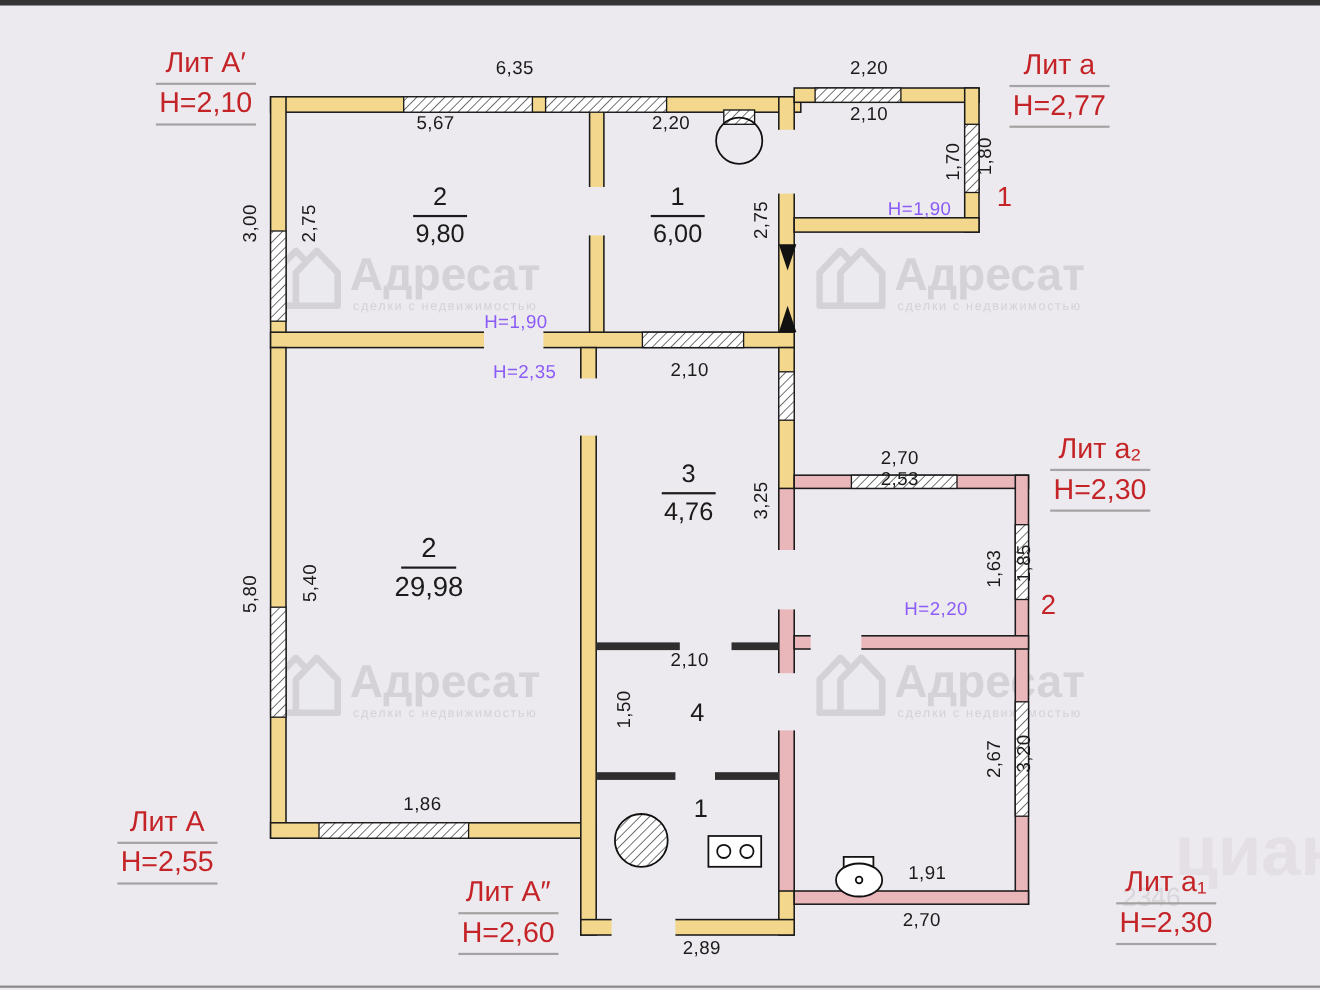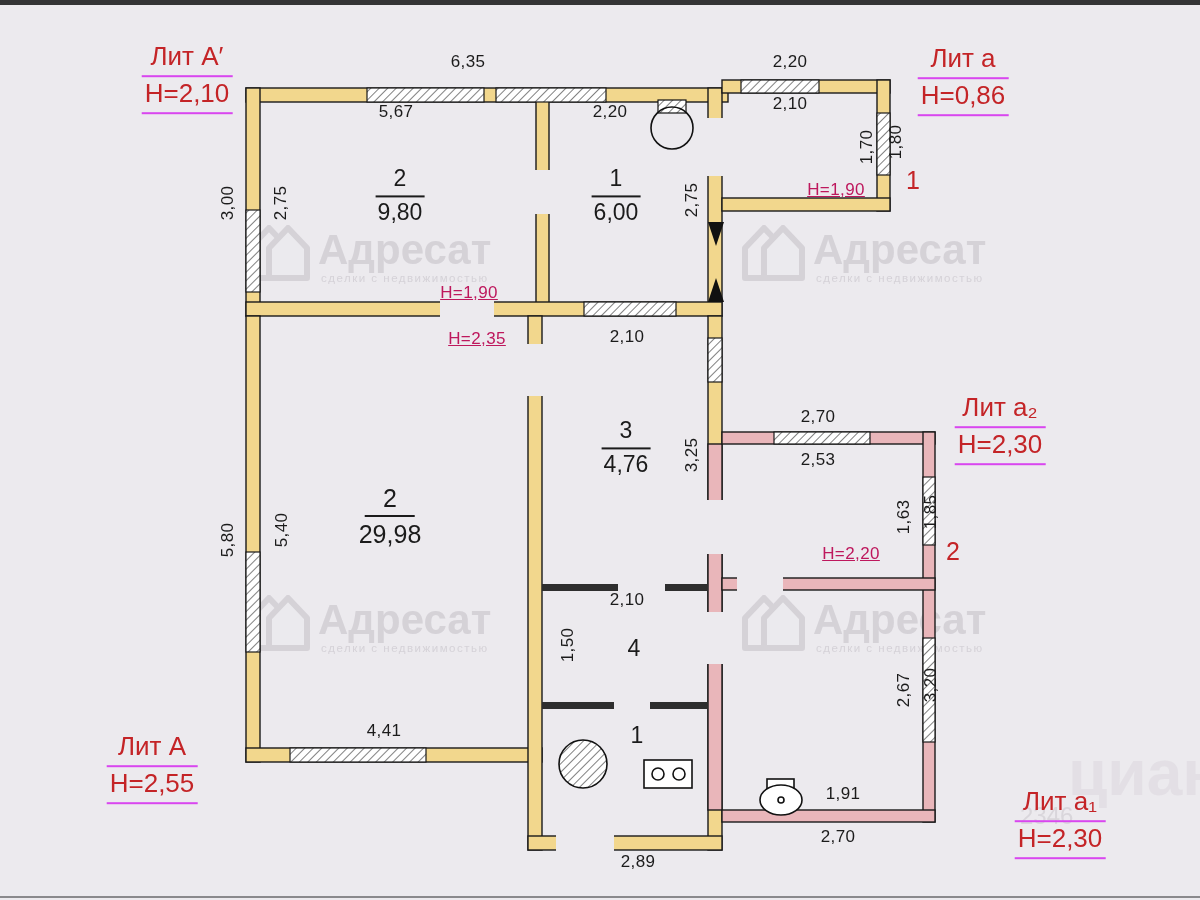--- a/index.html
+++ b/index.html
@@ -4,24 +4,24 @@
 <style>
   html,body{margin:0;padding:0;}
   #stage{position:relative;width:1200px;height:900px;background:#eceaee;overflow:hidden;
          font-family:"Liberation Sans",sans-serif;}
   .edge-top{position:absolute;left:0;top:0;width:1200px;height:5px;background:#141414;opacity:.85;}
   .edge-bottom{position:absolute;left:0;top:896px;width:1200px;height:2px;background:#141414;opacity:.45;}
   svg{position:absolute;left:0;top:0;}
   .label{position:absolute;transform:translate(-50%,-50%);color:#1b1b1b;white-space:nowrap;z-index:5;}
   .dim{font-size:17px;letter-spacing:.4px;}
   .dim.v{transform:translate(-50%,-50%) rotate(-90deg);}
-  .blue{color:#be185d;text-decoration:underline;}
+  .blue{color:#8b5cf6;}
   .red{color:#c42427;}
   .red-label{color:#c42427;font-size:26px;text-align:center;line-height:1.3;z-index:6;}
-  .red-label .line{border-bottom:2px solid #d946ef;padding:0 3px 1px;}
+  .red-label .line{border-bottom:2px solid #a3a3a3;padding:0 3px 1px;}
   .room-label{text-align:center;font-size:23px;line-height:1.2;}
   .room-label .room-num{display:inline-block;border-bottom:2px solid #1b1b1b;padding:0 18px 2px;}
   .room-label .room-area{padding-top:2px;}
   .room-label.big{font-size:25px;}
   .num{font-size:23px;}
   .num.red{font-size:25px;}
 </style>
 </head>
 <body>
 
@@ -126,29 +126,33 @@
       <circle cx="781" cy="800" r="3"></circle>
     </g>
   </svg>
 
   <div class="label red-label" style="left:187px;top:77px">
     <div class="line">Лит А′</div>
     <div class="line">H=2,10</div>
   </div>
   <div class="label red-label" style="left:963px;top:79px">
     <div class="line">Лит а</div>
-    <div class="line">H=0,86</div>
+    <div class="line">H=2,77</div>
   </div>
   <div class="label red-label" style="left:1000px;top:428px">
     <div class="line">Лит а₂</div>
     <div class="line">H=2,30</div>
   </div>
   <div class="label red-label" style="left:152px;top:767px">
     <div class="line">Лит А</div>
     <div class="line">H=2,55</div>
+  </div>
+  <div class="label red-label" style="left:462px;top:831px">
+    <div class="line">Лит А″</div>
+    <div class="line">H=2,60</div>
   </div>
   <div class="label red-label" style="left:1060px;top:822px">
     <div class="line">Лит а₁</div>
     <div class="line">H=2,30</div>
   </div>
 
   <div class="label room-label" style="left:400px;top:196px">
     <div class="room-num">2</div>
     <div class="room-area">9,80</div>
   </div>
@@ -174,23 +178,23 @@
   <div class="label dim blue" style="left:836px;top:190px">H=1,90</div>
   <div class="label dim blue" style="left:851px;top:554px">H=2,20</div>
 
   <div class="label dim" style="left:468px;top:62px">6,35</div>
   <div class="label dim" style="left:790px;top:62px">2,20</div>
   <div class="label dim" style="left:396px;top:112px">5,67</div>
   <div class="label dim" style="left:610px;top:112px">2,20</div>
   <div class="label dim" style="left:790px;top:104px">2,10</div>
   <div class="label dim" style="left:627px;top:337px">2,10</div>
   <div class="label dim" style="left:818px;top:417px">2,70</div>
-  <div class="label dim" style="left:818px;top:460px">2,53</div>
+  <div class="label dim" style="left:818px;top:436px">2,53</div>
   <div class="label dim" style="left:627px;top:600px">2,10</div>
-  <div class="label dim" style="left:384px;top:731px">4,41</div>
+  <div class="label dim" style="left:384px;top:731px">1,86</div>
   <div class="label dim" style="left:843px;top:794px">1,91</div>
   <div class="label dim" style="left:638px;top:862px">2,89</div>
   <div class="label dim" style="left:838px;top:837px">2,70</div>
 
   <div class="label dim v" style="left:228px;top:203px">3,00</div>
   <div class="label dim v" style="left:281px;top:203px">2,75</div>
   <div class="label dim v" style="left:692px;top:200px">2,75</div>
   <div class="label dim v" style="left:867px;top:147px">1,70</div>
   <div class="label dim v" style="left:896px;top:142px">1,80</div>
   <div class="label dim v" style="left:228px;top:540px">5,80</div>

